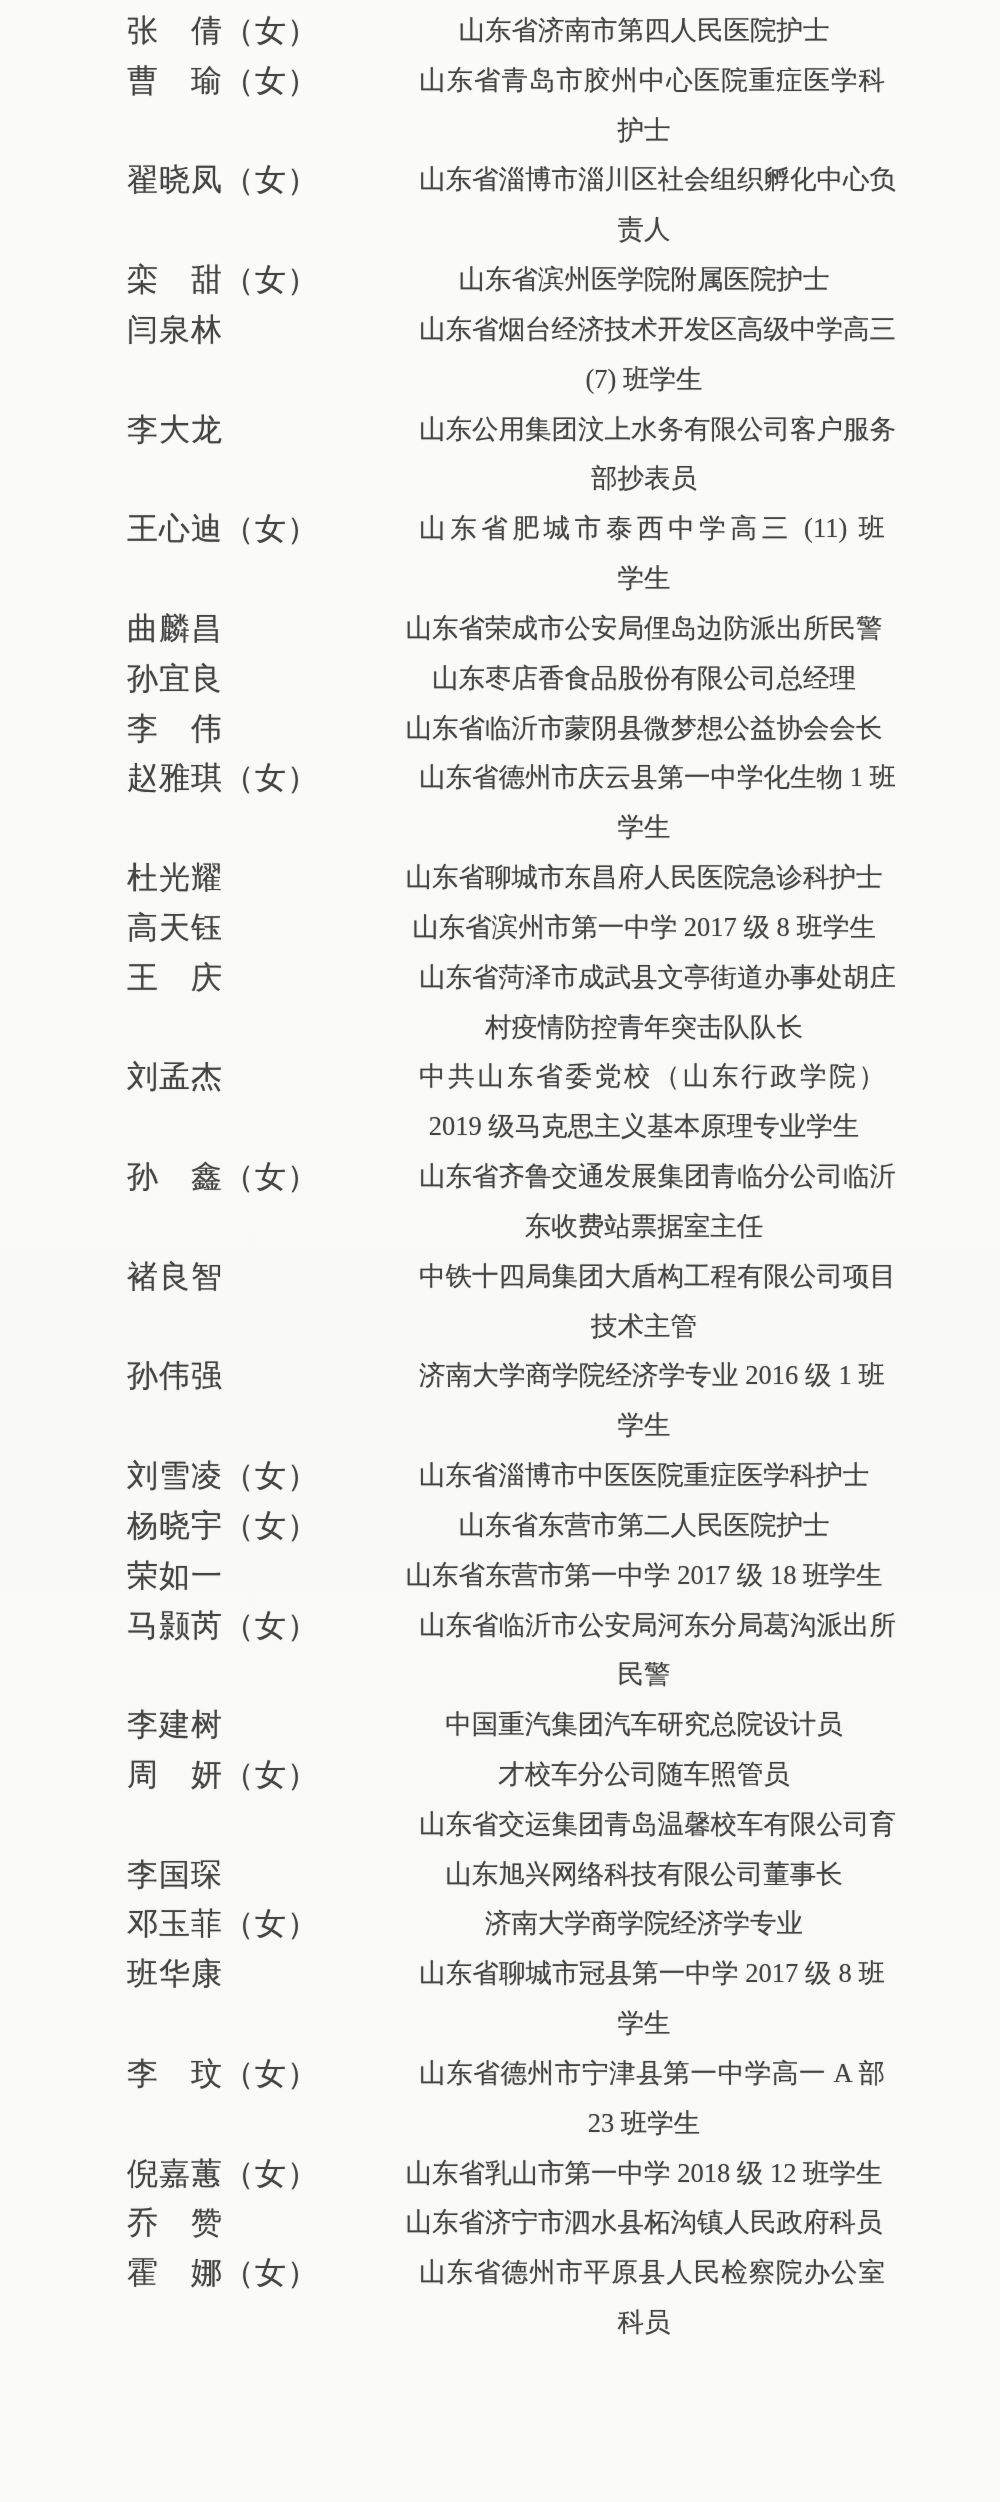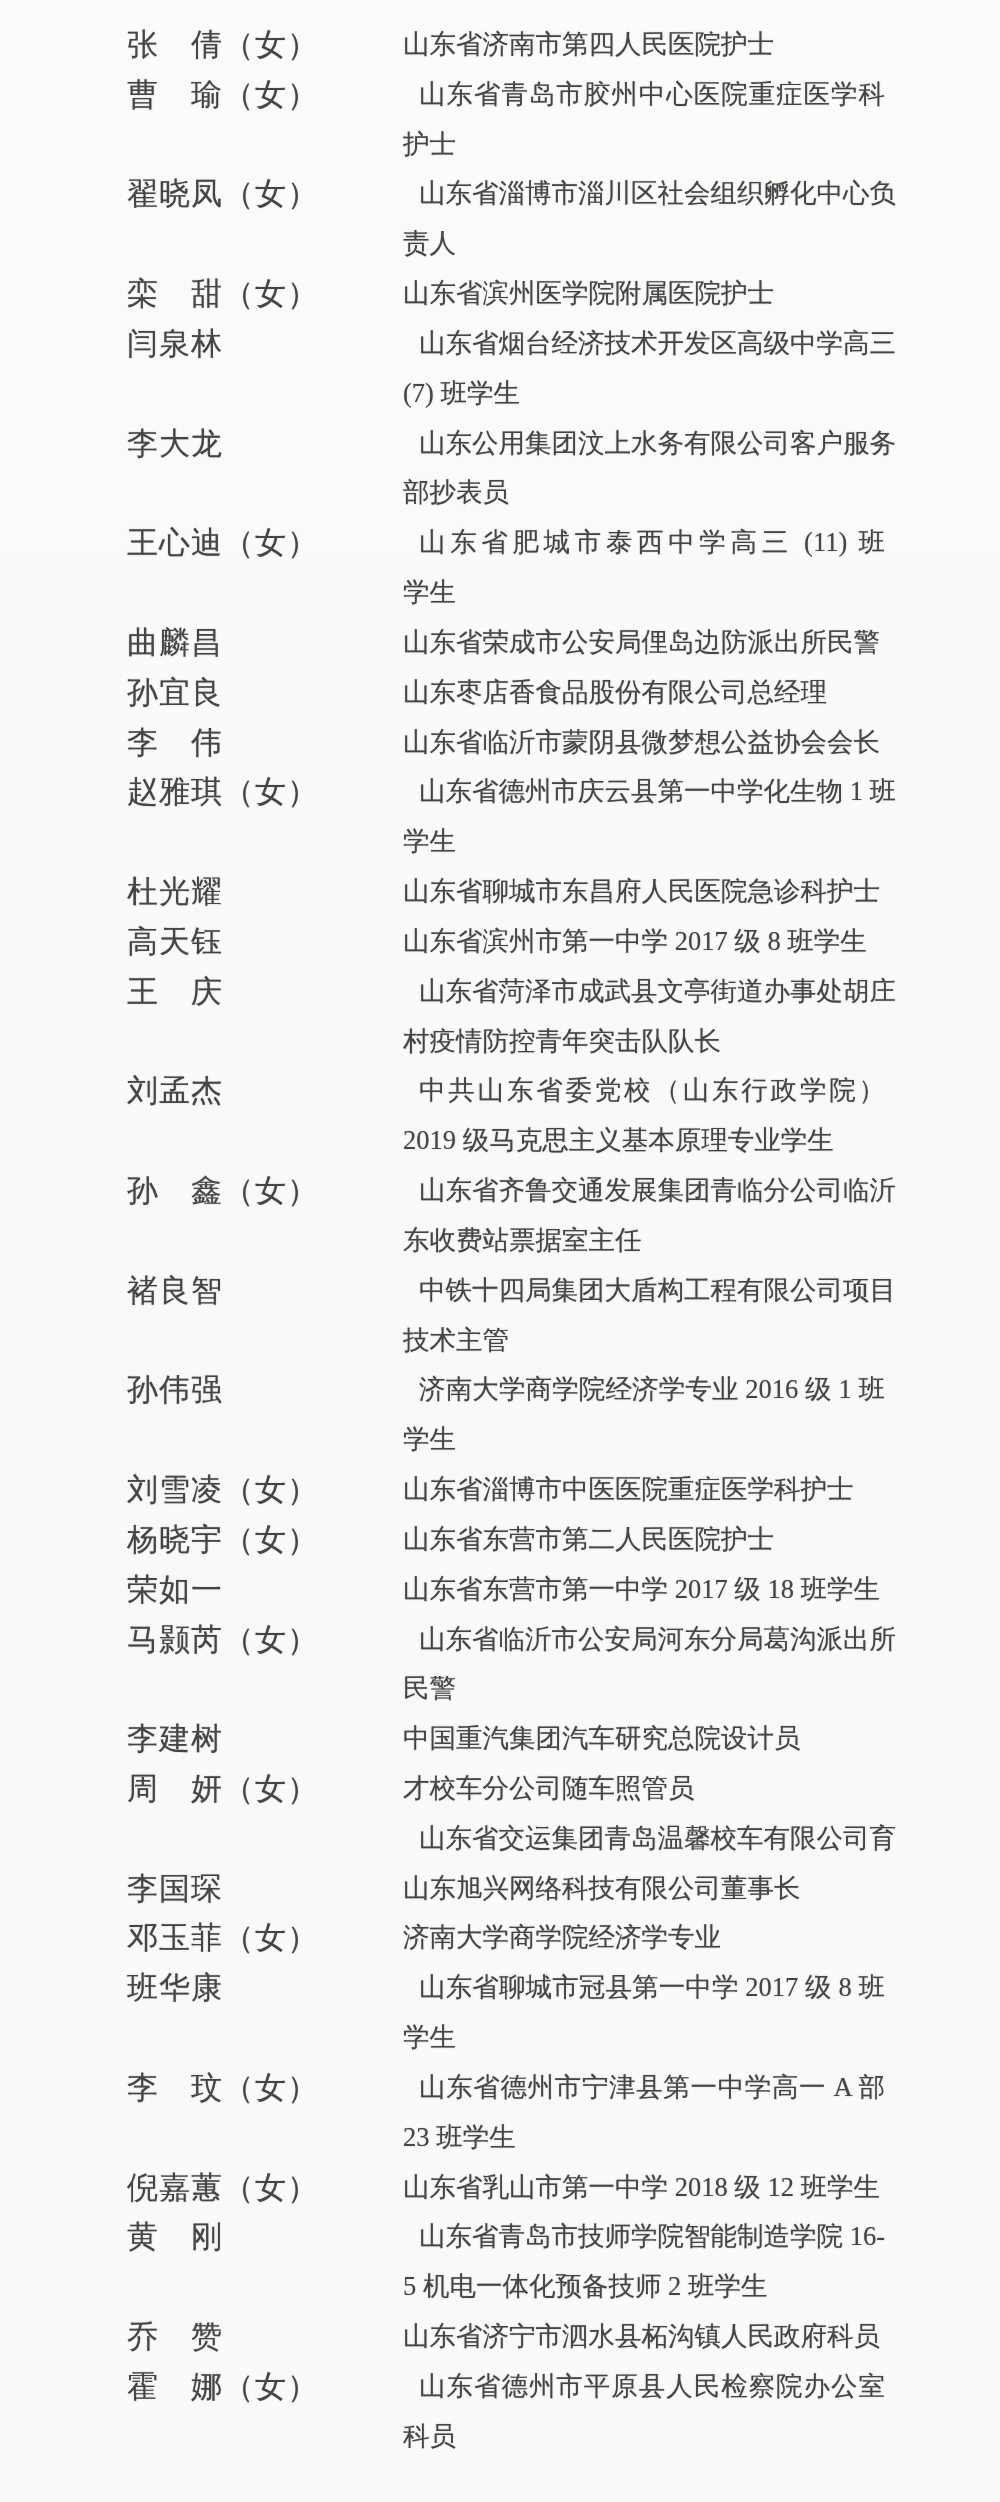--- a/index.html
+++ b/index.html
@@ -8,21 +8,21 @@
     background: #ffffff;
   }
   .page {
     position: relative;
     width: 1000px;
     height: 2502px;
     overflow: hidden;
     background: #fafaf9;
     background-image: linear-gradient(180deg, #fbfbfa 0%, #f9f9f8 55%, #fafaf9 100%);
     box-sizing: border-box;
-    padding-top: 20px;
+    padding-top: 6px;
     font-family: "Liberation Serif", "DejaVu Serif", serif;
     color: #454545;
     text-shadow: 0 0 1.2px rgba(90,90,90,0.55);
   }
   .entry {
     display: flex;
     align-items: flex-start;
   }
   .name-cell {
     margin-left: 127px;
@@ -38,21 +38,21 @@
   .desc-cell {
     width: 482px;
     flex: 0 0 482px;
   }
   .line {
     font-size: 26.5px;
     height: 49.84px;
     line-height: 49.84px;
     white-space: nowrap;
     overflow: visible;
-    text-align: left;
+    text-align: center;
   }
   .line.fill {
     text-align: justify;
     text-align-last: justify;
     text-justify: inter-character;
     margin-left: 16px;
   }
 </style>
 </head>
 <body>
@@ -271,27 +271,20 @@
         </div>
   </div>
 
   <div class="entry">
     <div class="name-cell">倪嘉蕙（女）</div>
     <div class="desc-cell">
           <div class="line">山东省乳山市第一中学 2018 级 12 班学生</div>
         </div>
   </div>
 
-  <div class="entry">
-    <div class="name-cell">黄　刚</div>
-    <div class="desc-cell">
-          <div class="line fill">山东省青岛市技师学院智能制造学院 16-</div>
-          <div class="line">5 机电一体化预备技师 2 班学生</div>
-        </div>
-  </div>
 
   <div class="entry">
     <div class="name-cell">乔　赞</div>
     <div class="desc-cell">
           <div class="line">山东省济宁市泗水县柘沟镇人民政府科员</div>
         </div>
   </div>
 
   <div class="entry">
     <div class="name-cell">霍　娜（女）</div>

